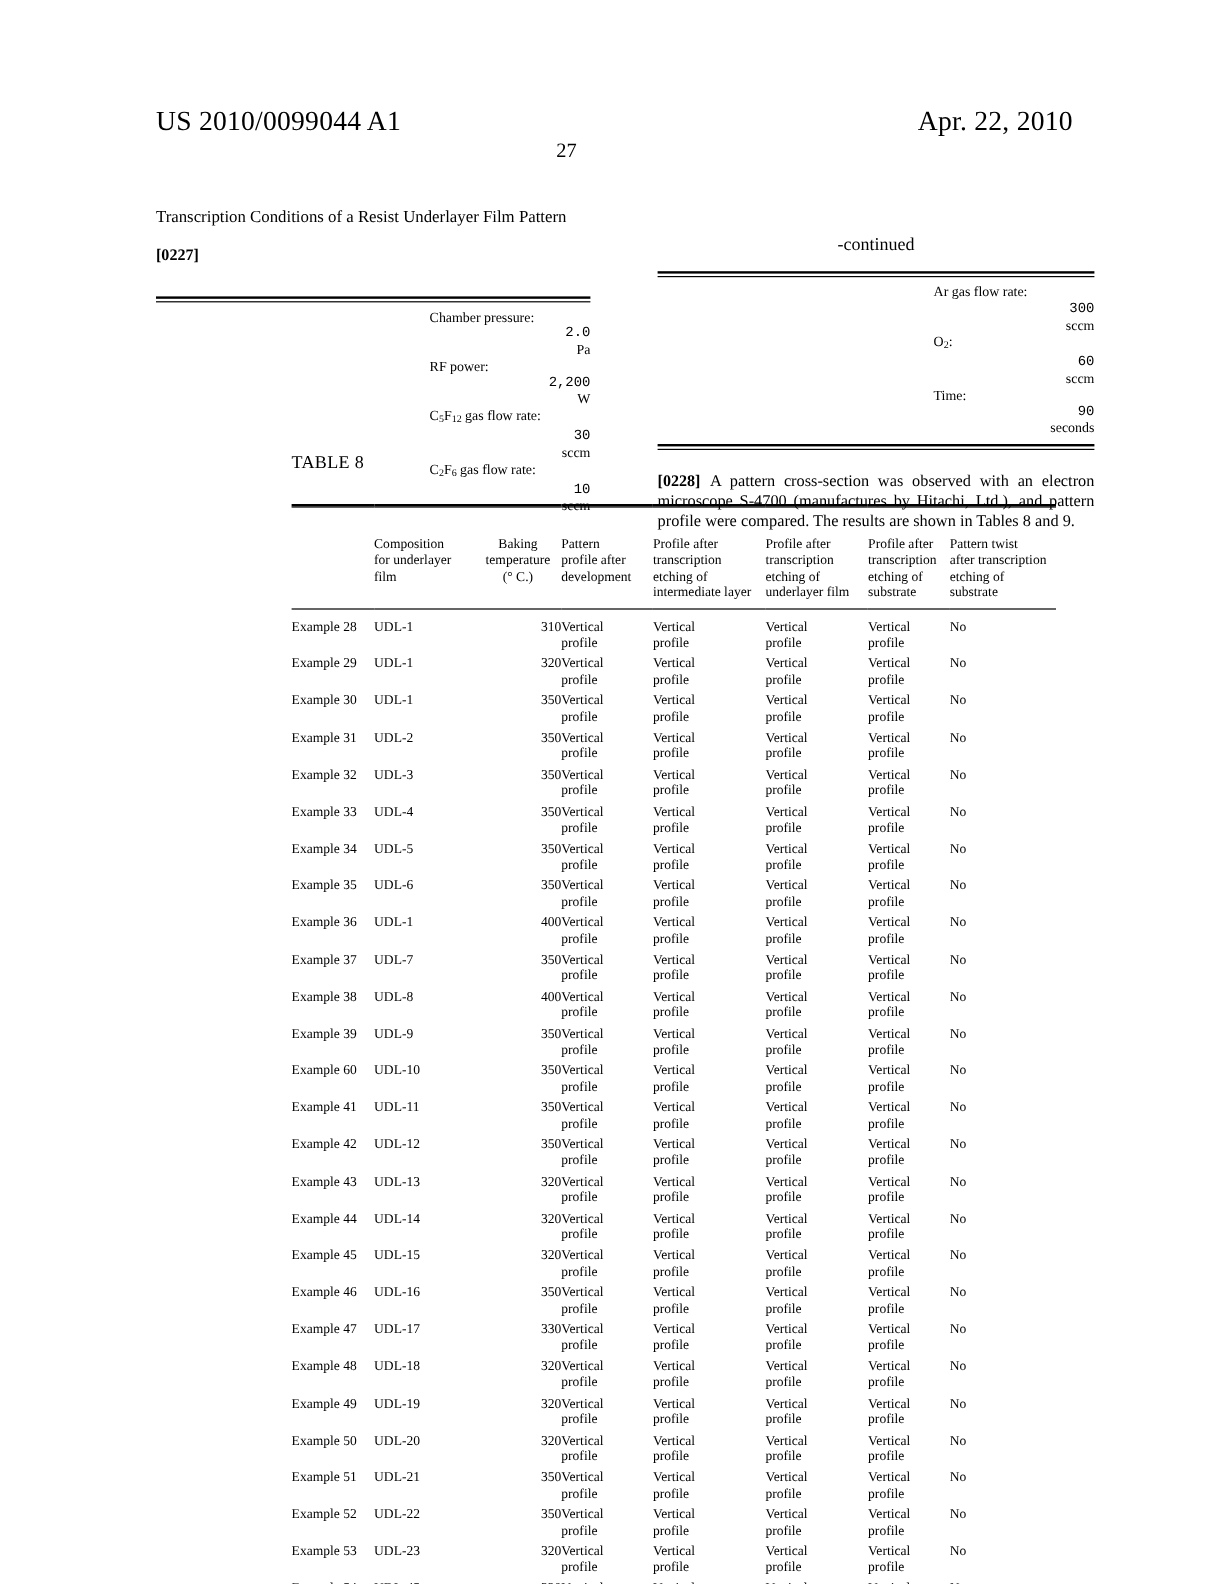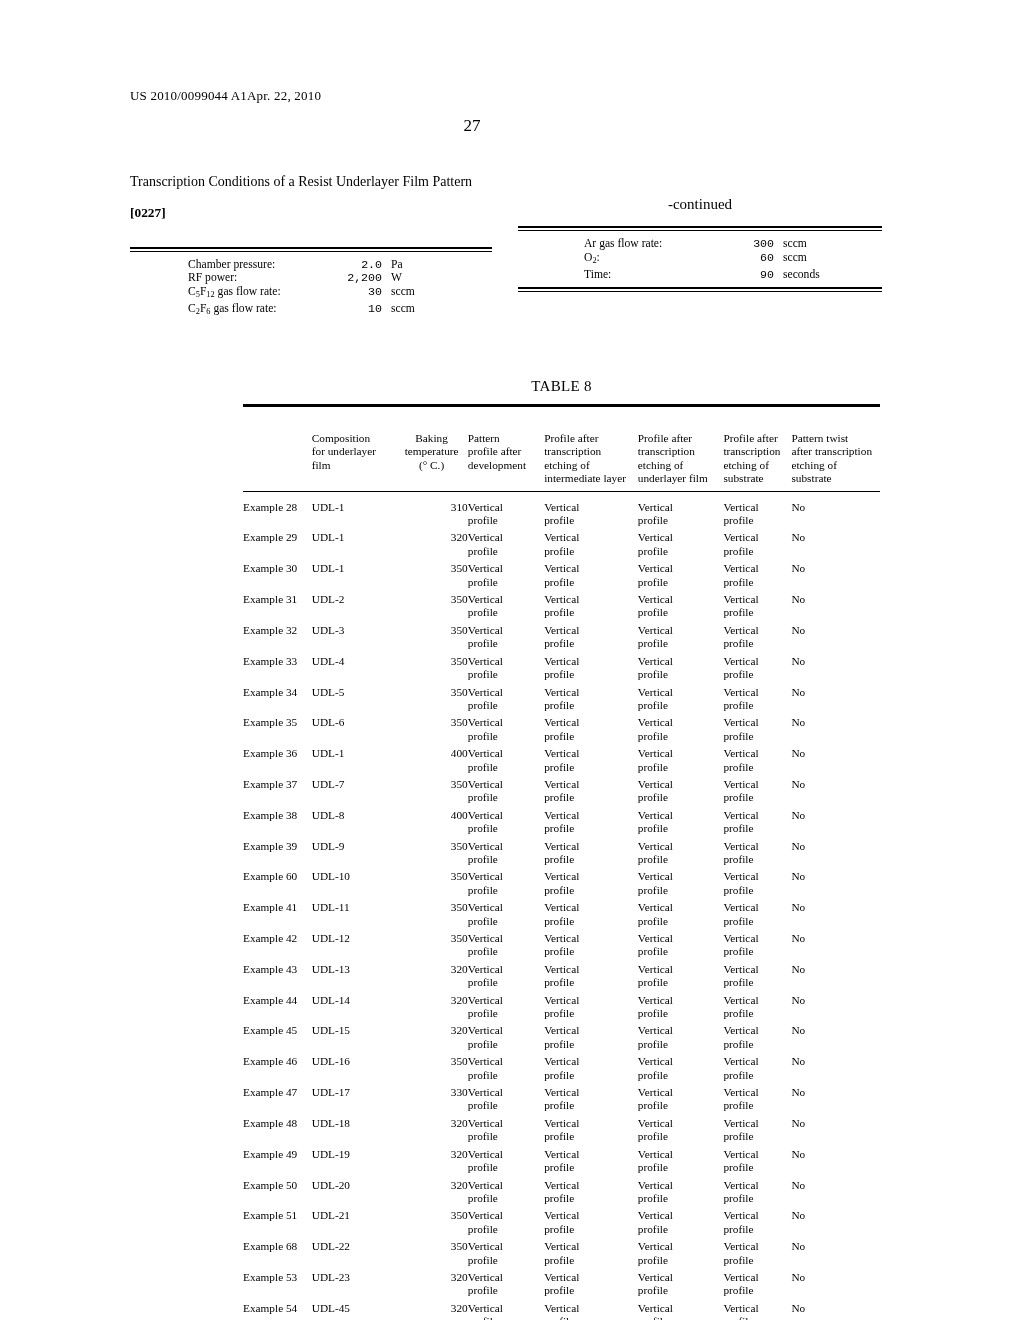--- a/index.html
+++ b/index.html
@@ -16,22 +16,23 @@
     overflow: hidden;
   }
 
   
   .pub-header {
     position: absolute;
     top: 88px;
     left: 130px;
     width: 764px;
     display: flex;
+    justify-content: space-between;
     align-items: baseline;
-    font-size: 13px;
+    font-size: 23px;
     letter-spacing: 0.2px;
   }
   .pub-header .pub-no { white-space: nowrap; }
   .pub-header .pub-date { white-space: nowrap; }
 
   .page-number {
     position: absolute;
     top: 116px;
     left: 0;
     width: 944px;
@@ -42,21 +43,21 @@
   
   .col-left {
     position: absolute;
     top: 174px;
     left: 130px;
     width: 362px;
   }
   .col-right {
     position: absolute;
     top: 196px;
-    left: 518px;
+    left: 548px;
     width: 364px;
   }
 
   .heading-line {
     font-size: 14px;
     line-height: 16.5px;
   }
   .para-num {
     font-weight: bold;
     font-size: 13.4px;
@@ -82,21 +83,22 @@
     box-sizing: content-box;
   }
 
   .cond-rows {
     padding: 6px 0 6px 0;
     font-size: 11.6px;
     line-height: 13.8px;
   }
   .cond-row {
     display: flex;
-    align-items: flex-start;
+    align-items: flex-end;
+    flex-direction: column;
   }
   .cond-row .lbl {
     width: 192px;
     padding-left: 58px;
     box-sizing: border-box;
     white-space: nowrap;
   }
   .cond-row .val {
     width: 60px;
     text-align: right;
@@ -128,23 +130,22 @@
   .body-para .para-num { margin-right: 8px; }
 
   
   .table8-wrap {
     position: absolute;
     top: 378px;
     left: 243px;
     width: 637px;
   }
   .table8-title {
-    text-align: center;
     font-size: 15px;
-    padding-bottom: 9px;
+    padding-bottom: 25px;
     letter-spacing: 0.3px;
   }
   .t8 {
     width: 100%;
     border-collapse: collapse;
     font-size: 11.3px;
     line-height: 13.4px;
   }
   .t8 td, .t8 th {
     vertical-align: top;
@@ -251,20 +252,23 @@
       </div>
       <div class="cond-row">
         <span class="lbl">Time:</span>
         <span class="val">90</span>
         <span class="unit">seconds</span>
       </div>
     </div>
     <div class="rule-double"></div>
   </div>
 
+  <div class="body-para">
+    <span class="para-num">[0228]</span><span>A pattern cross-section was observed with an electron microscope S-4700 (manufactures by Hitachi, Ltd.), and pattern profile were compared. The results are shown in Tables 8 and 9.</span>
+  </div>
 </div>
 
 <div class="table8-wrap">
   <div class="table8-title">TABLE 8</div>
   <table class="t8">
     <thead>
       <tr class="hdr-rule-top">
           <td colspan="8"></td>
         </tr>
       <tr class="hdr-rule-top2">
@@ -842,21 +846,21 @@
             <div>Vertical</div>
             <div>profile</div>
           </td>
           <td class="c-sub">
             <div>Vertical</div>
             <div>profile</div>
           </td>
           <td class="c-twist">No</td>
         </tr>
         <tr>
-          <td class="c-ex">Example 68</td>
+          <td class="c-ex">Example 52</td>
           <td class="c-comp">UDL-22</td>
           <td class="c-bake">350</td>
           <td class="c-pat">
             <div>Vertical</div>
             <div>profile</div>
           </td>
           <td class="c-int">
             <div>Vertical</div>
             <div>profile</div>
           </td>

